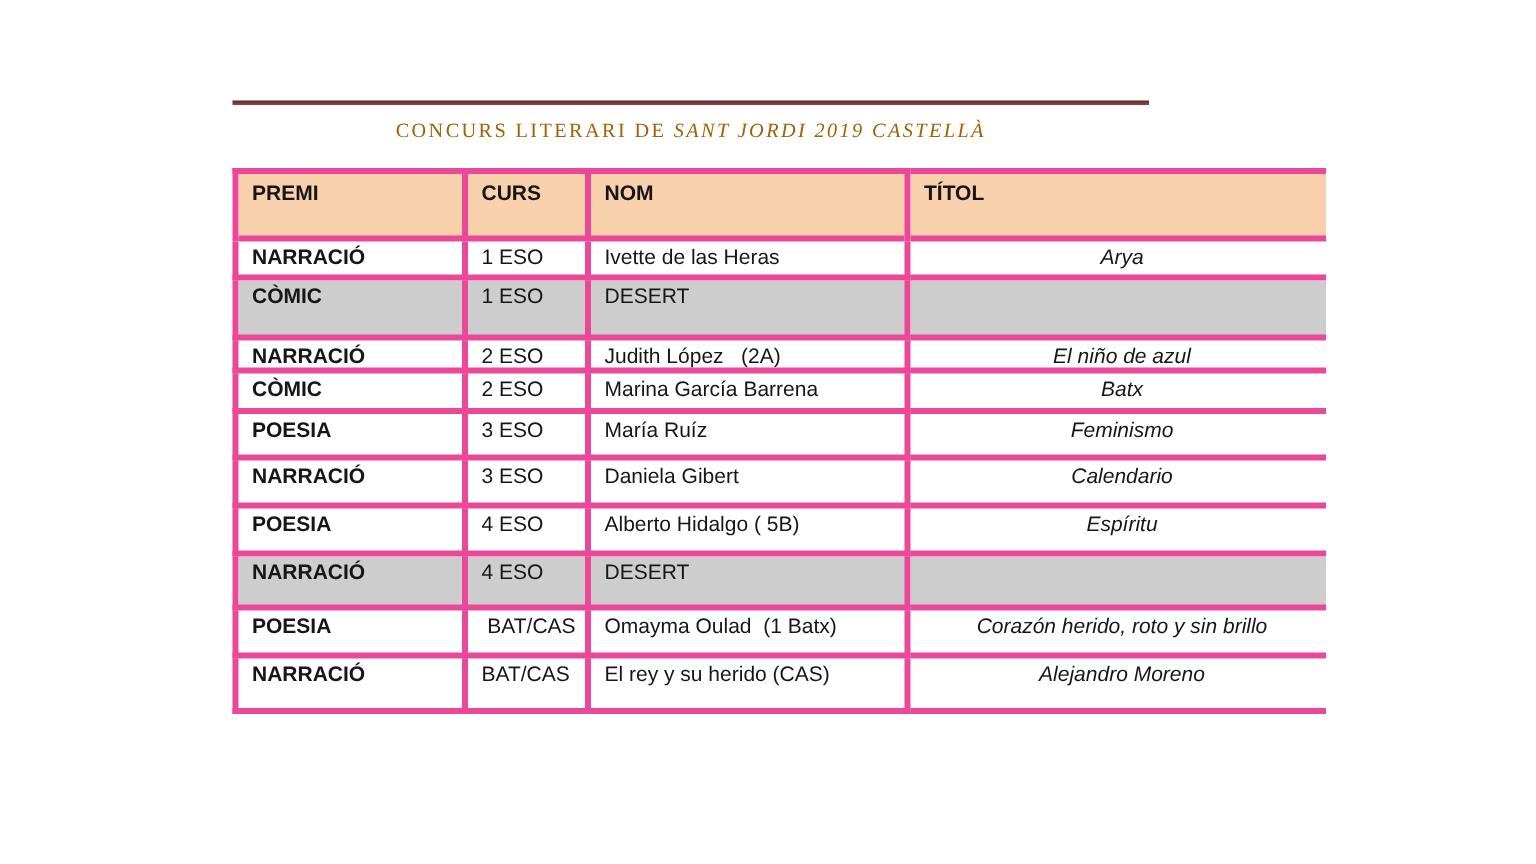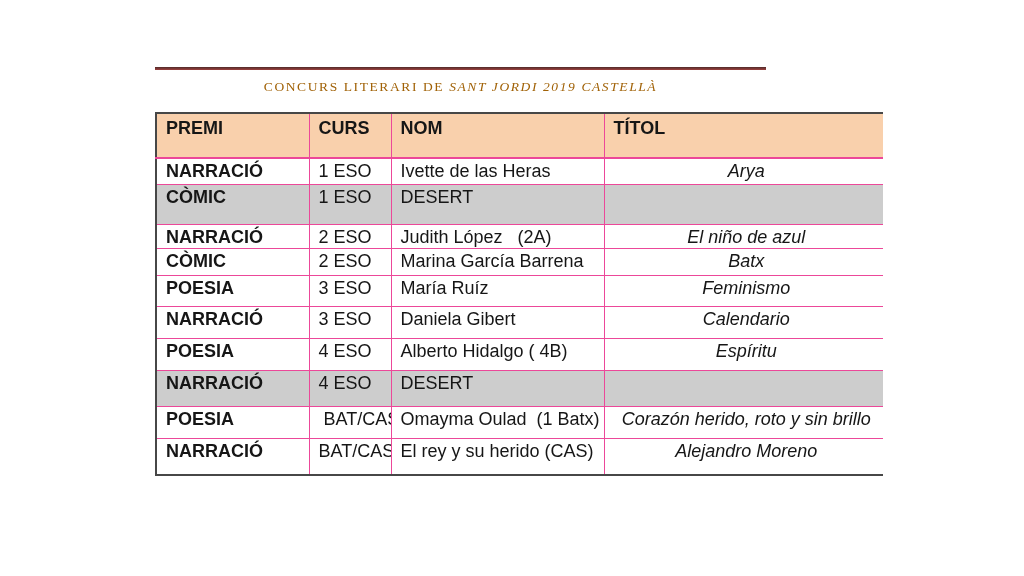--- a/index.html
+++ b/index.html
@@ -36,24 +36,24 @@
   table.results {
     position: absolute;
     left: 155px; top: 112px;
     width: 727px;
     border-collapse: collapse;
     table-layout: fixed;
     border: 2px solid #474747;
     border-right: none;
   }
   table.results th, table.results td {
-    border: 1px solid #ec4899;
+    border: 4px solid #ec4899;
     vertical-align: top;
     padding: 2px 4px 0 9px;
-    font-size: 18px;
+    font-size: 14px;
     color: #161616;
     overflow: hidden;
     white-space: pre;
   }
   table.results th:last-child, table.results td:last-child { border-right: none; }
 
   tr.header-row th {
     background: #f9d0ac;
     text-align: left;
     font-weight: bold;
@@ -140,21 +140,21 @@
       <tr class="r5">
         <td class="premi">NARRACIÓ</td>
         <td class="curs">3 ESO</td>
         <td class="nom">Daniela Gibert</td>
         <td class="titol">Calendario</td>
       </tr>
 
       <tr class="r6">
         <td class="premi">POESIA</td>
         <td class="curs">4 ESO</td>
-        <td class="nom">Alberto Hidalgo ( 4B)</td>
+        <td class="nom">Alberto Hidalgo ( 5B)</td>
         <td class="titol">Espíritu</td>
       </tr>
 
       <tr class="r7 gray-row">
         <td class="premi">NARRACIÓ</td>
         <td class="curs">4 ESO</td>
         <td class="nom">DESERT</td>
         <td class="titol"></td>
       </tr>
 

